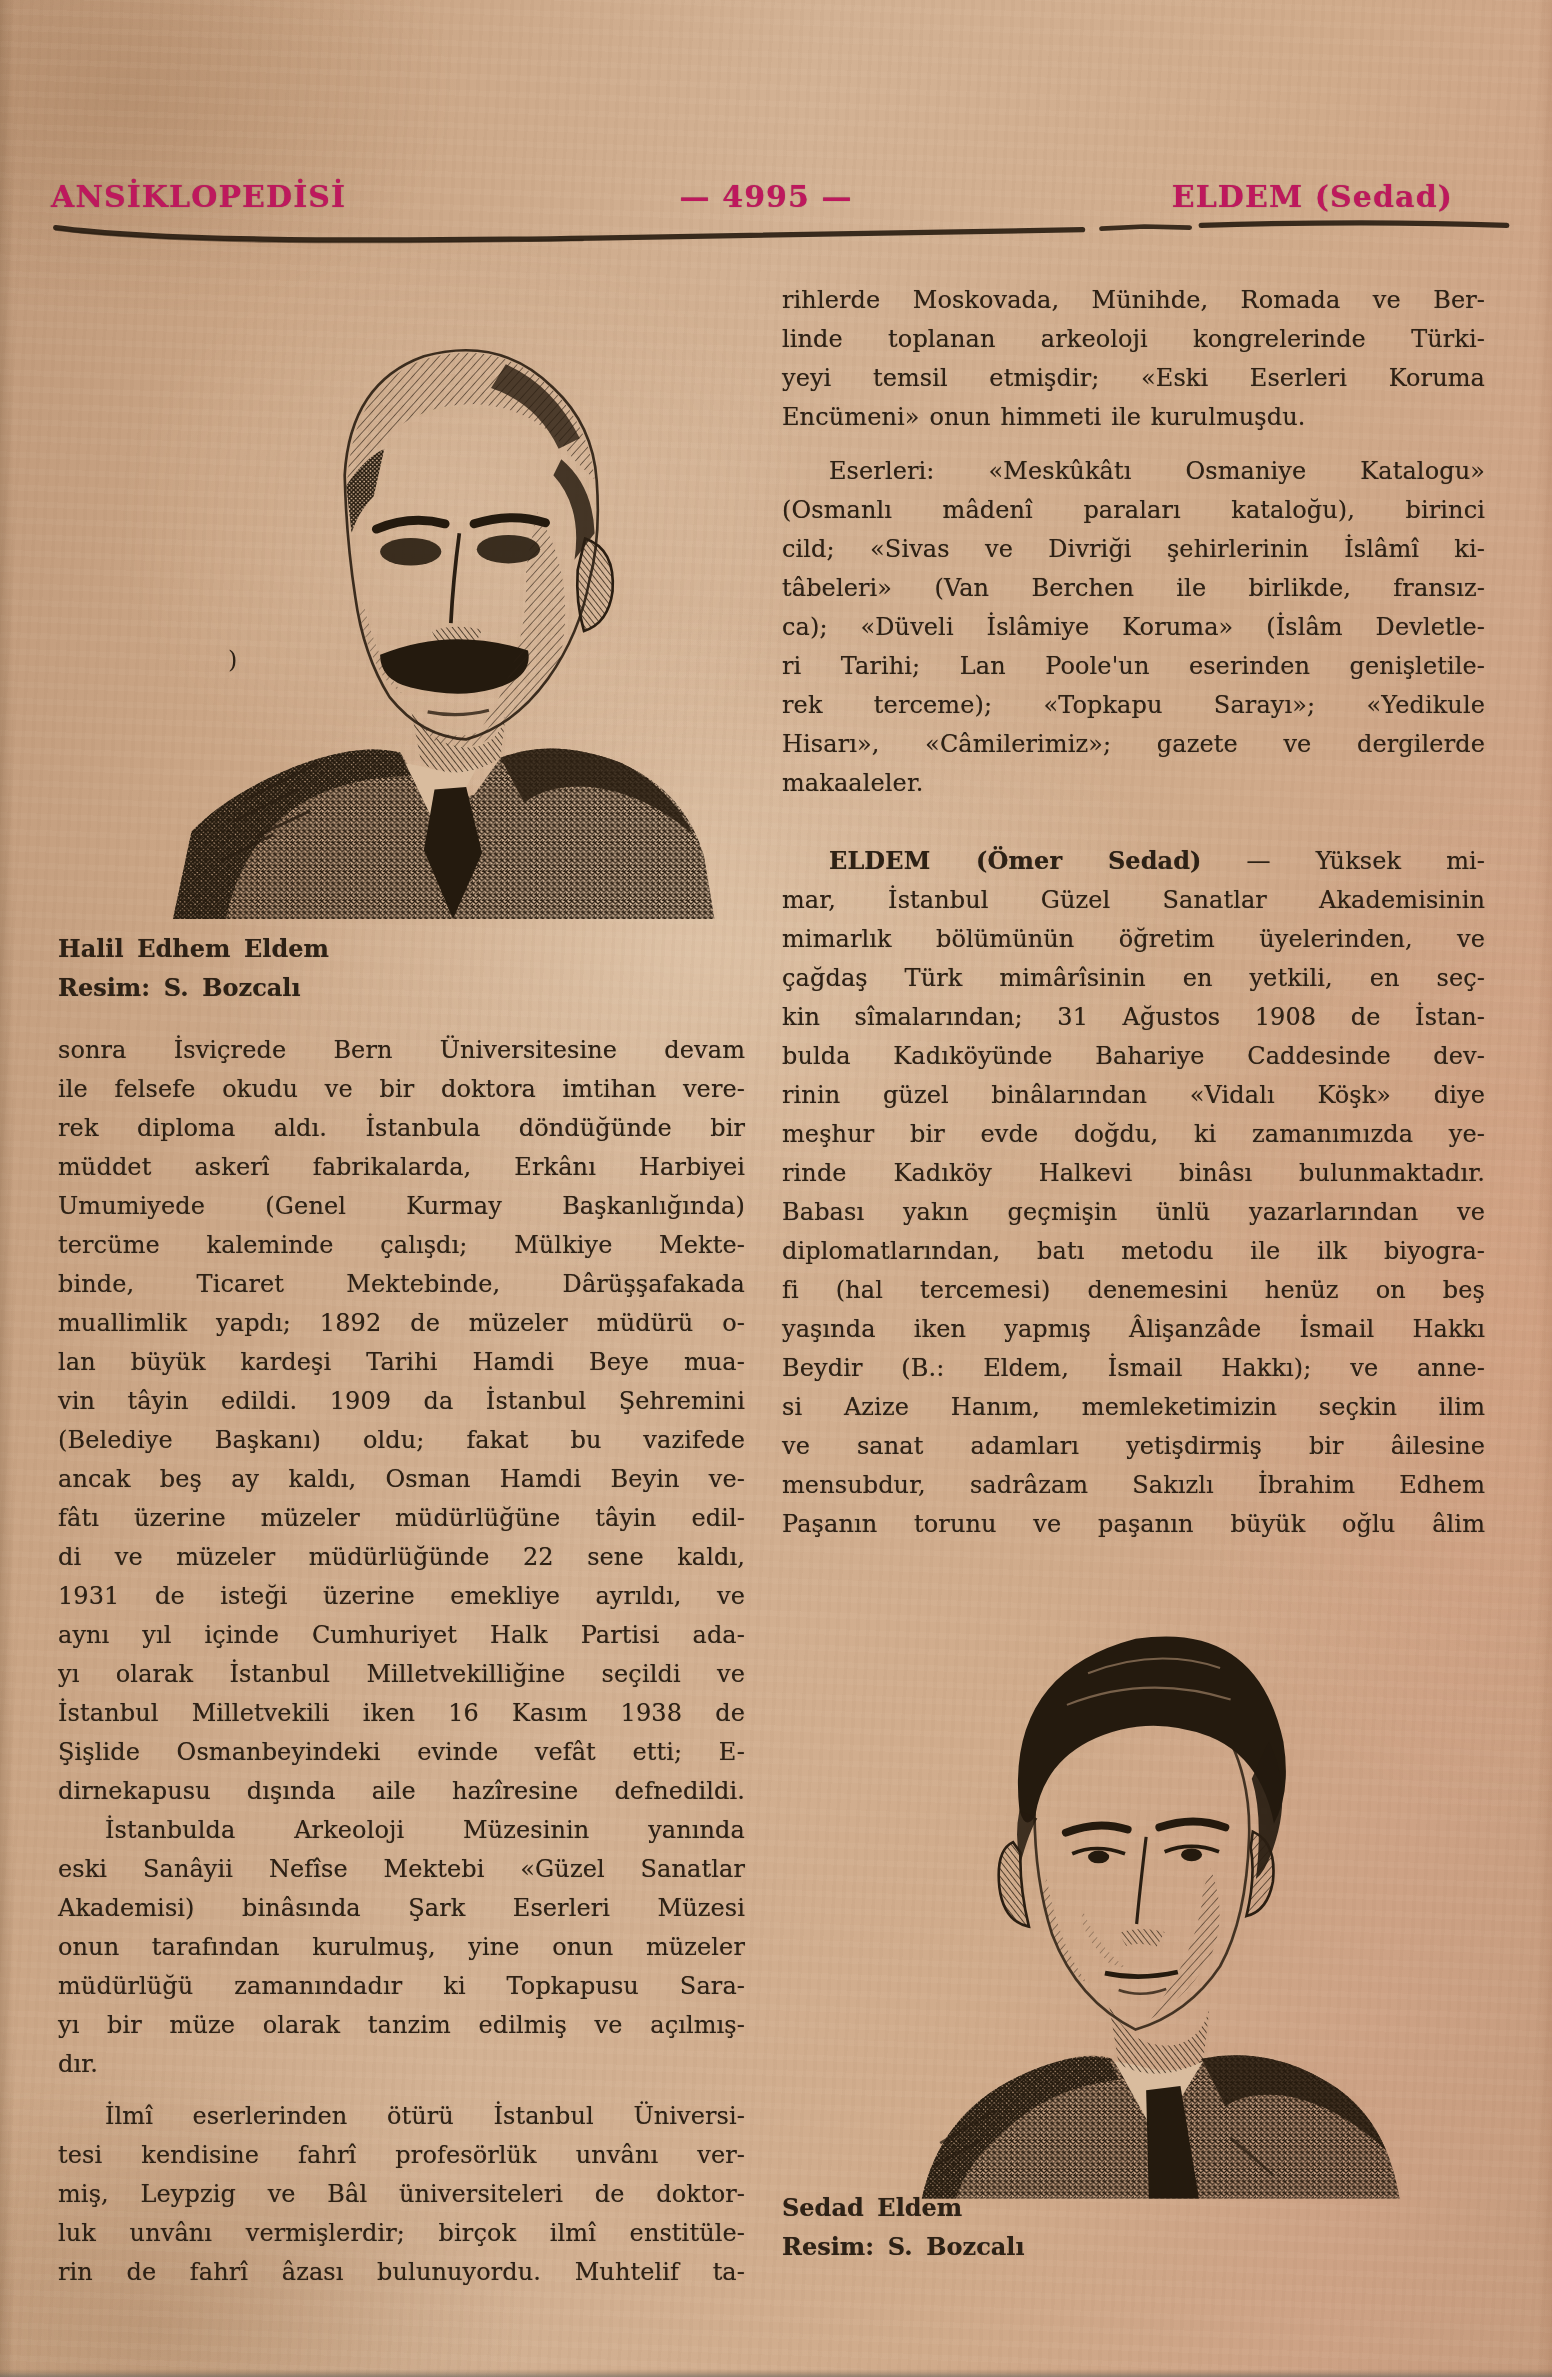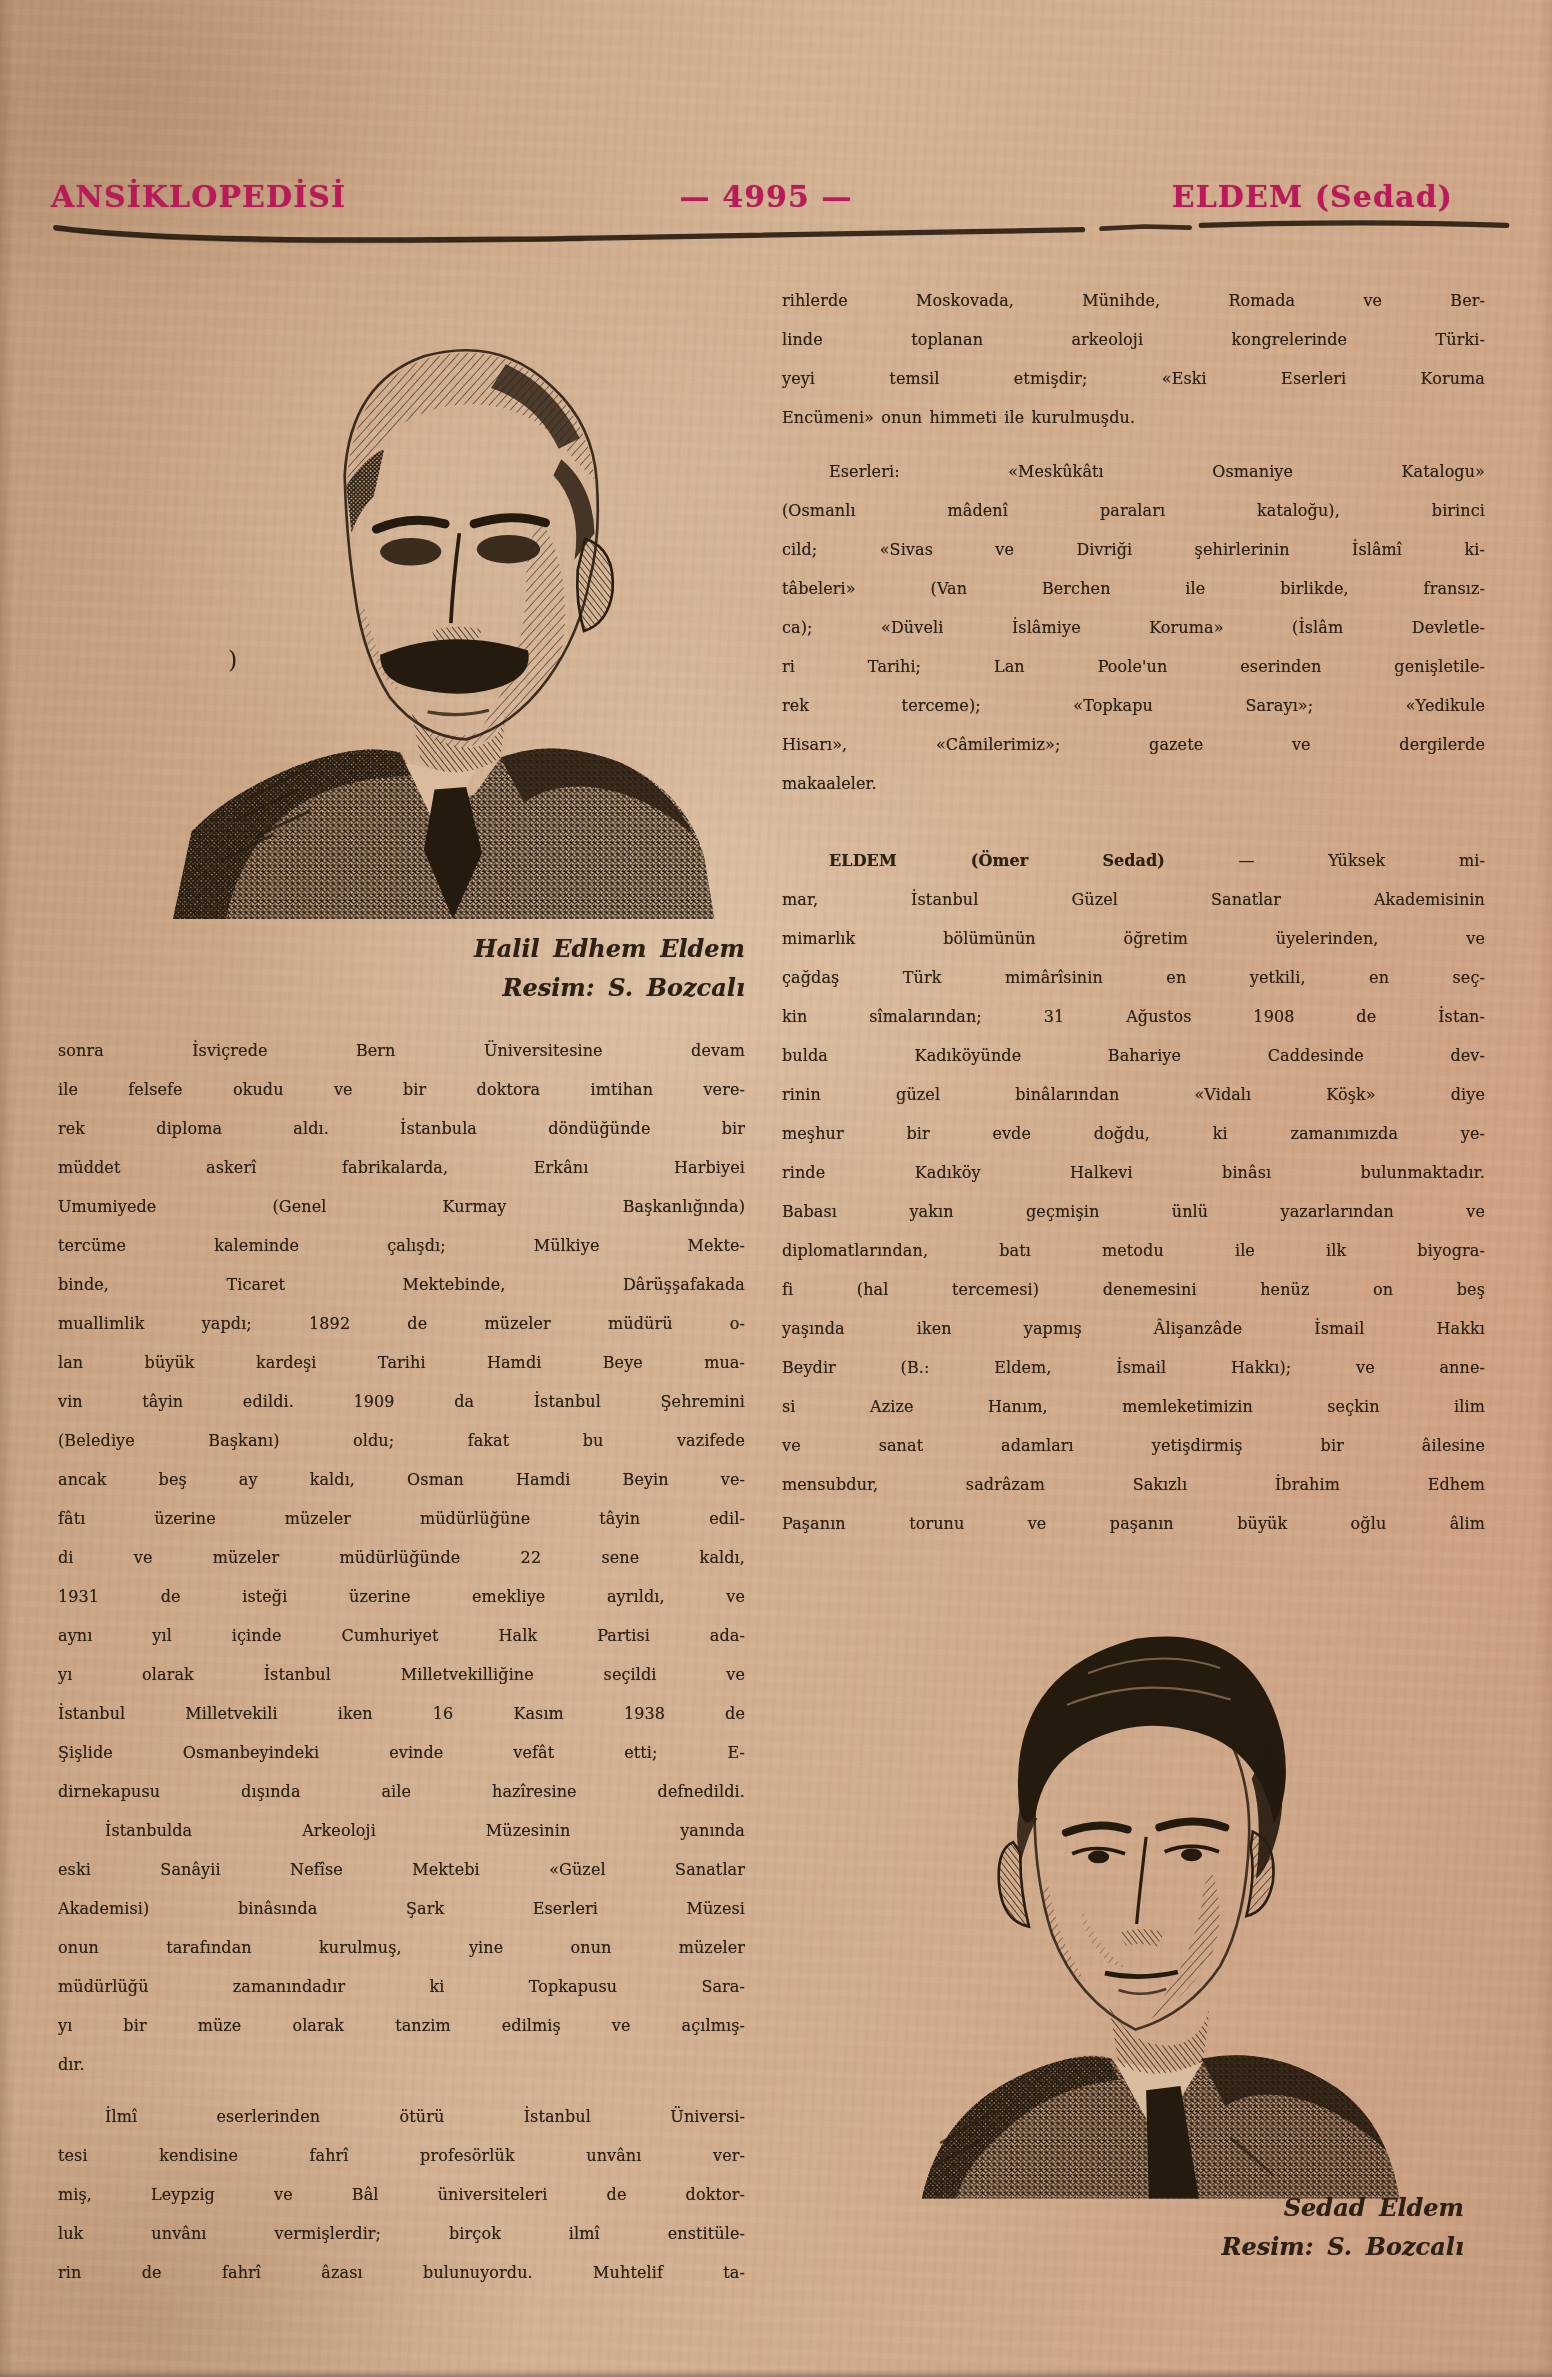--- a/index.html
+++ b/index.html
@@ -26,34 +26,34 @@
   .edge-right{position:absolute;right:0;top:0;bottom:0;width:16px;
     background:linear-gradient(to left, rgba(150,100,70,.20), transparent);}
 
   .hdr{position:absolute;top:179px;font-weight:bold;font-size:30px;letter-spacing:1.1px;
     color:#be185d;white-space:nowrap;text-shadow:0 0 1.1px rgba(40,28,16,.45);}
   #hdr-left{left:51px;}
   #hdr-center{left:50%;transform:translateX(-56%);}
   #hdr-right{right:100px;}
   #rule-svg{position:absolute;left:0;top:216px;}
 
-  .col{position:absolute;font-size:16px;line-height:39px;letter-spacing:0.1px;word-spacing:2.1px;
+  .col{position:absolute;font-size:24px;line-height:39px;letter-spacing:0.1px;word-spacing:2.1px;
     text-shadow:0 0 0.7px rgba(45,32,20,.55);}
   #col-left{left:58px;top:1016px;width:687px;margin-top:15px;}
   #col-right{left:782px;top:281px;width:703px;}
   .line{text-align:justify;text-align-last:justify;white-space:normal;}
   .para.short-last .line:last-child{text-align-last:left;}
   .para.indent .line:first-child{text-indent:47px;}
   .para b{font-weight:bold;}
 
   .figure{position:absolute;}
   #fig1{left:136px;top:285px;width:597px;height:634px;}
   #fig2{left:861px;top:1583px;width:565px;height:616px;}
-  .caption{position:absolute;text-align:right;line-height:33px;
-    text-shadow:0 0 0.7px rgba(45,32,20,.5);font-style:italic;}
+  .caption{position:absolute;text-align:left;line-height:33px;
+    text-shadow:0 0 0.7px rgba(45,32,20,.5);}
   #cap1{left:58px;top:932px;width:687px;}
   #cap2{left:782px;top:2191px;width:682px;}
   .cap-name{font-weight:bold;font-size:24px;word-spacing:5.3px;}
   .cap-credit{font-size:24px;font-weight:600;word-spacing:5.3px;margin-top:6px;}
 
   #stray{position:absolute;left:228px;top:646px;font-size:24px;color:#2d2115;}
 </style>
 </head>
 <body>
 

